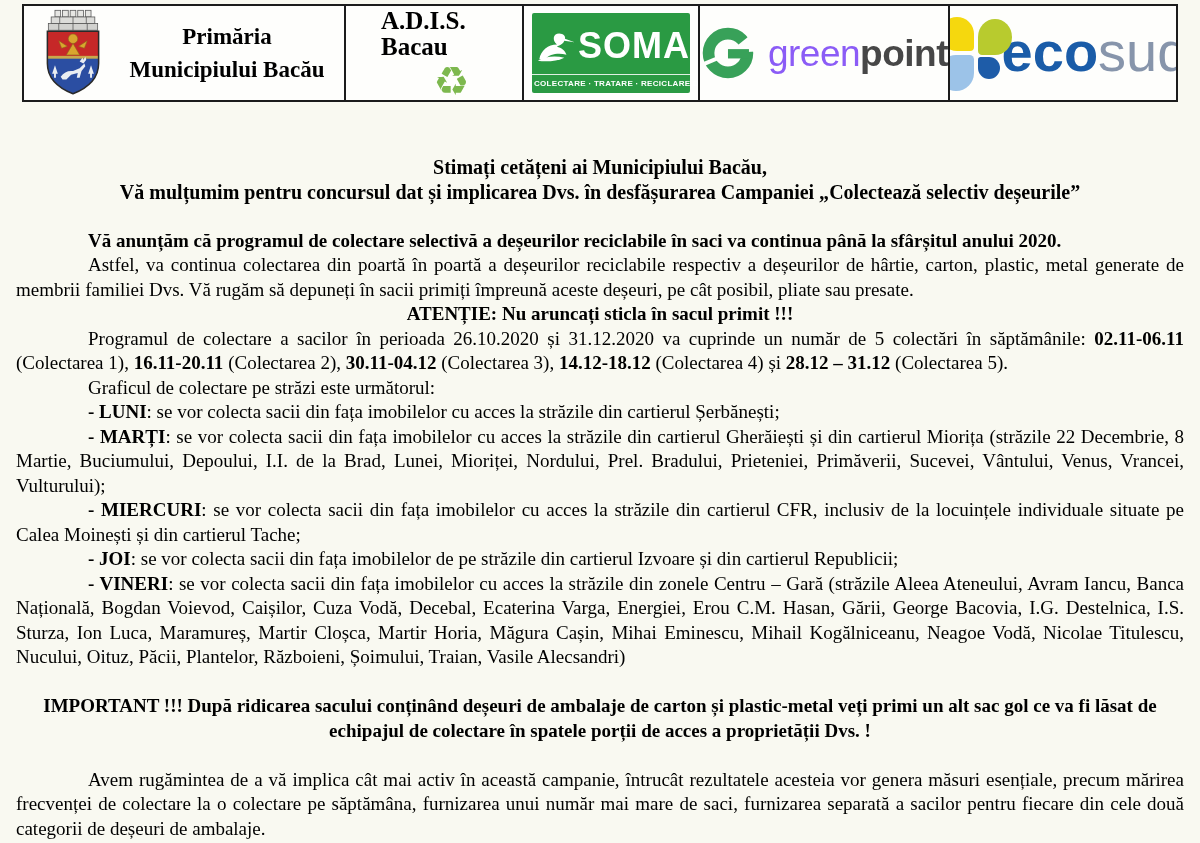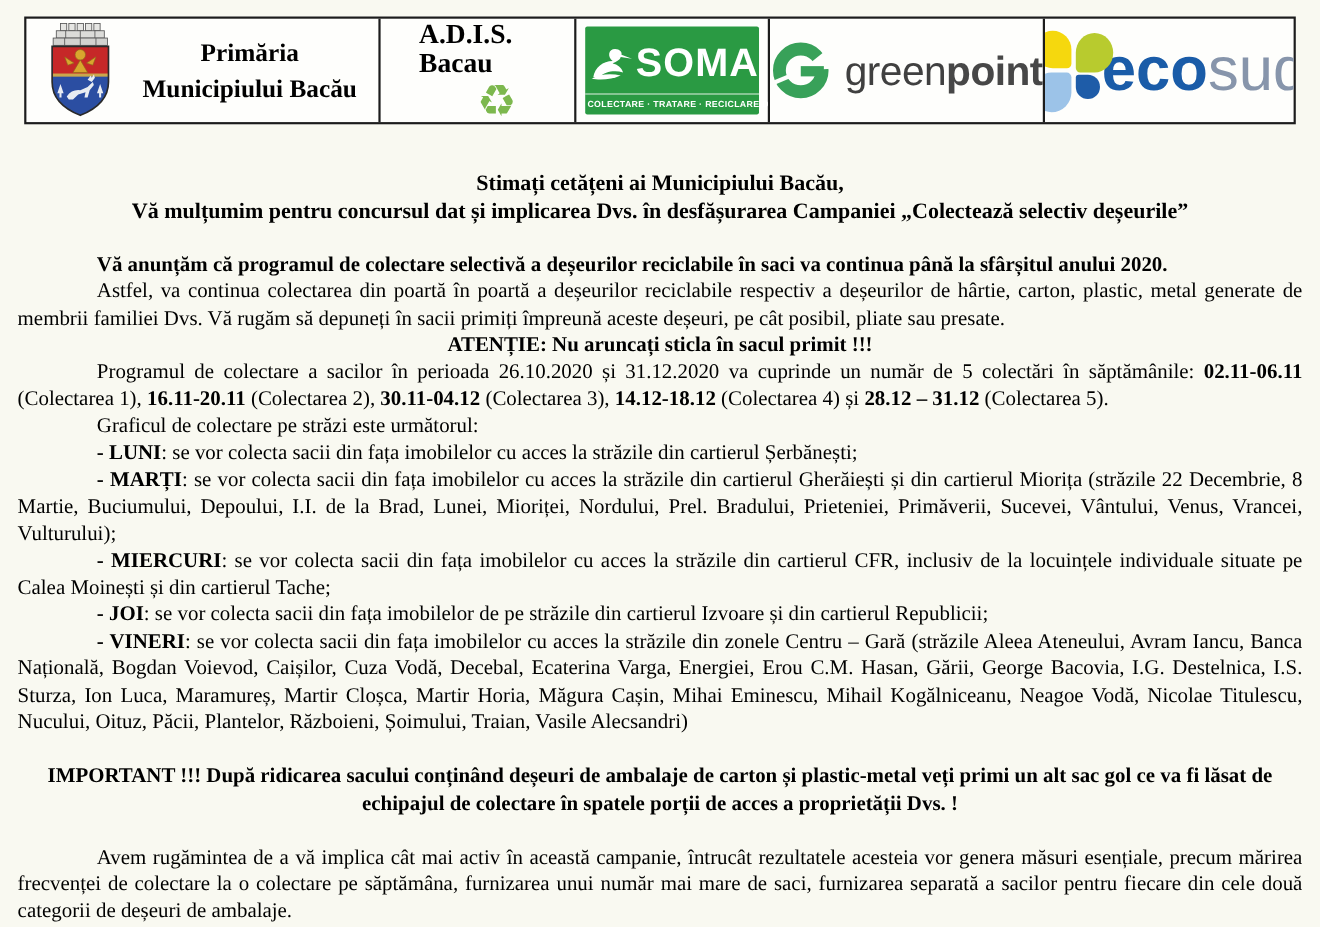--- a/index.html
+++ b/index.html
@@ -1,40 +1,40 @@
 <!DOCTYPE html>
 <html><head>
 <meta charset="utf-8">
 <style>
   html,body{margin:0;padding:0;}
   body{width:1200px;height:843px;background:#f6f7ee;overflow:hidden;}
   .page{position:relative;width:1200px;height:843px;background:#f9f9f1;font-family:"Liberation Serif",serif;color:#000;}
 
   
-  .header{position:absolute;left:22px;top:15px;width:1156px;height:98px;display:flex;
+  .header{position:absolute;left:22px;top:4px;width:1156px;height:98px;display:flex;
           border:2px solid #1c1c1c;background:#fefefc;box-sizing:border-box;}
   .cell{box-sizing:border-box;border-right:2px solid #1c1c1c;display:flex;align-items:center;justify-content:center;overflow:hidden;}
   .cell:last-child{border-right:none;}
   .c1{width:322px;}.c2{width:178px;flex-direction:column;padding-left:35px;}.c3{width:176px;}.c4{width:250px;gap:12px;}.c5{flex:1;gap:2px;}
 
   .arms{margin-left:12px;flex:0 0 auto;}
   .prim-text{flex:1;text-align:center;font-weight:bold;font-size:23px;line-height:33px;}
 
   .adis-name{font-weight:bold;font-size:25px;line-height:26px;margin-top:4px;}
   .recycle{font-size:40px;line-height:42px;color:#7db84e;font-family:"DejaVu Sans",sans-serif;}
 
   .soma-box{width:158px;height:80px;background:#2a9a43;border-radius:2px;display:flex;flex-direction:column;
             font-family:"Liberation Sans",sans-serif;}
   .soma-top{flex:1;display:flex;align-items:center;justify-content:center;gap:2px;padding-top:4px;}
   .soma-name{color:#fff;font-weight:bold;font-size:36px;letter-spacing:1px;line-height:1;}
   .soma-tagline{border-top:1px solid rgba(255,255,255,.85);color:#fff;font-size:8px;font-weight:bold;
                 text-align:center;padding:4px 2px 5px;letter-spacing:.3px;white-space:nowrap;}
 
   .gp-text{font-family:"Liberation Sans",sans-serif;font-size:37px;letter-spacing:-.5px;line-height:1;}
-  .gp-green{color:#404040;}
+  .gp-green{color:#8b5cf6;}
   .gp-point{color:#474747;font-weight:bold;}
 
   .petals{position:relative;width:74px;height:76px;flex:0 0 auto;}
   .petal{position:absolute;}
   .p-tl{left:2px;top:2px;width:34px;height:34px;background:#f5d80e;border-radius:50% 50% 12% 50%;}
   .p-tr{left:40px;top:4px;width:34px;height:36px;background:#b8cb2e;border-radius:50% 50% 50% 12%;}
   .p-bl{left:0px;top:40px;width:36px;height:36px;background:#9cc3e8;border-radius:50% 12% 50% 50%;}
   .p-br{left:40px;top:42px;width:22px;height:22px;background:#1e5ca8;border-radius:12% 50% 50% 50%;}
   .eco-text{font-family:"Liberation Sans",sans-serif;font-size:56px;line-height:1;align-self:flex-end;
             padding-bottom:20px;margin-left:-12px;}

